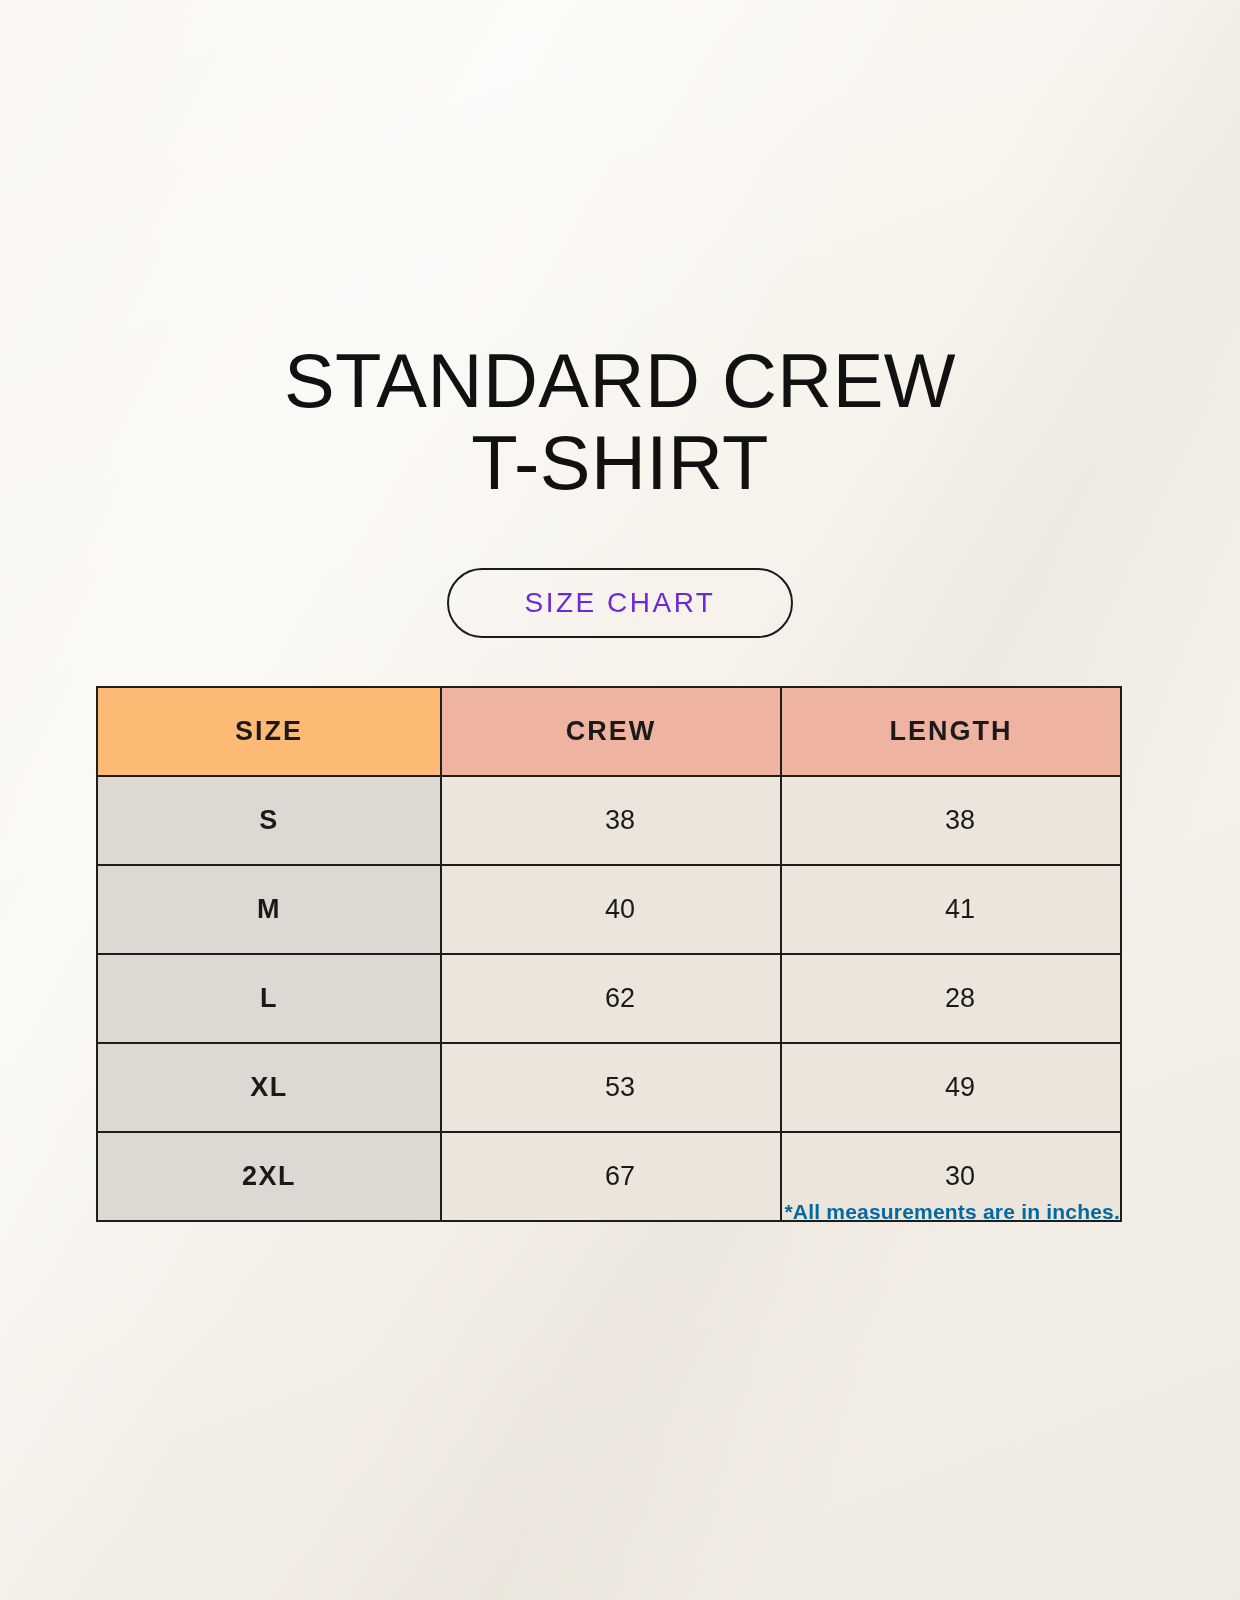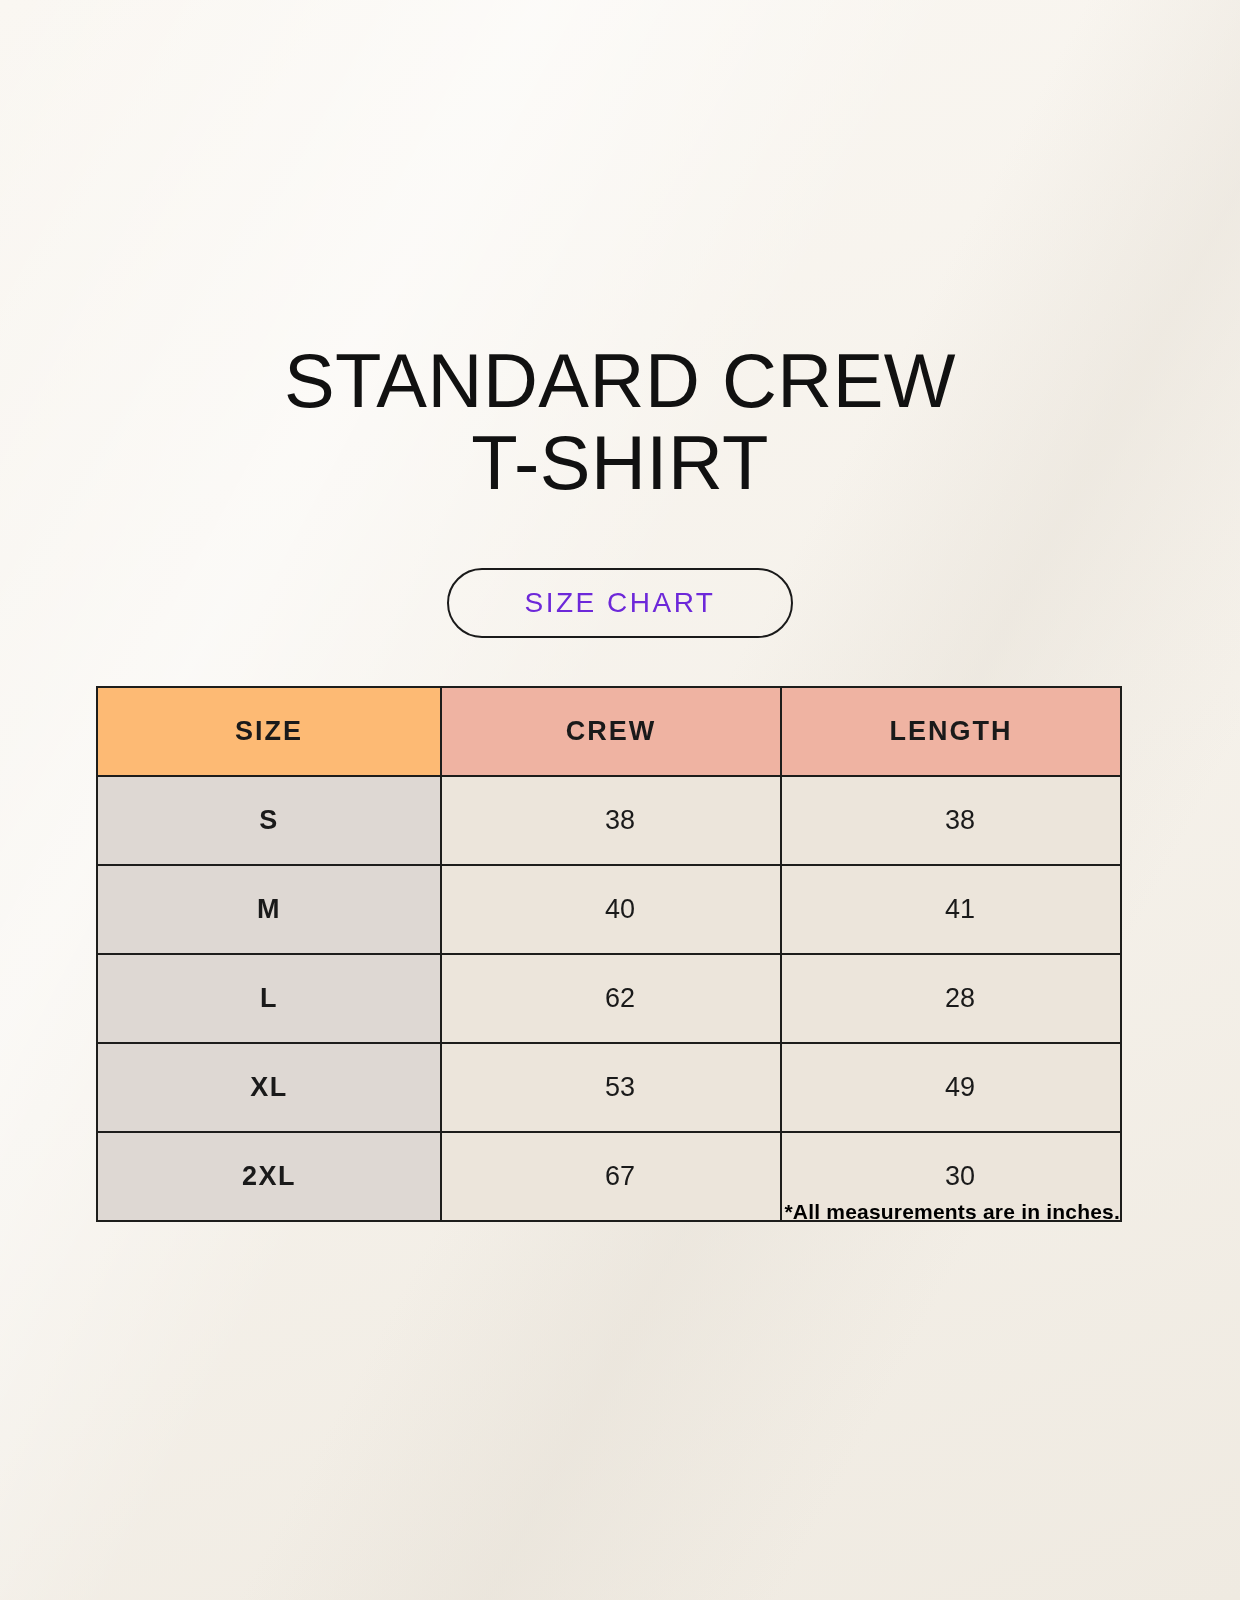--- a/index.html
+++ b/index.html
@@ -109,21 +109,21 @@
   }
   .footnote {
     position: absolute;
     top: 1200px;
     left: 96px;
     width: 1024px;
     text-align: right;
     font-size: 21px;
     font-weight: bold;
     letter-spacing: 0.2px;
-    color: #000000;
+    color: #0369a1;
   }
 </style>
 </head>
 <body>
 
 <div class="sheet">
   <div class="bg-sheen"></div>
 
   <div class="title-block">
     <div class="title-line">STANDARD CREW</div>

